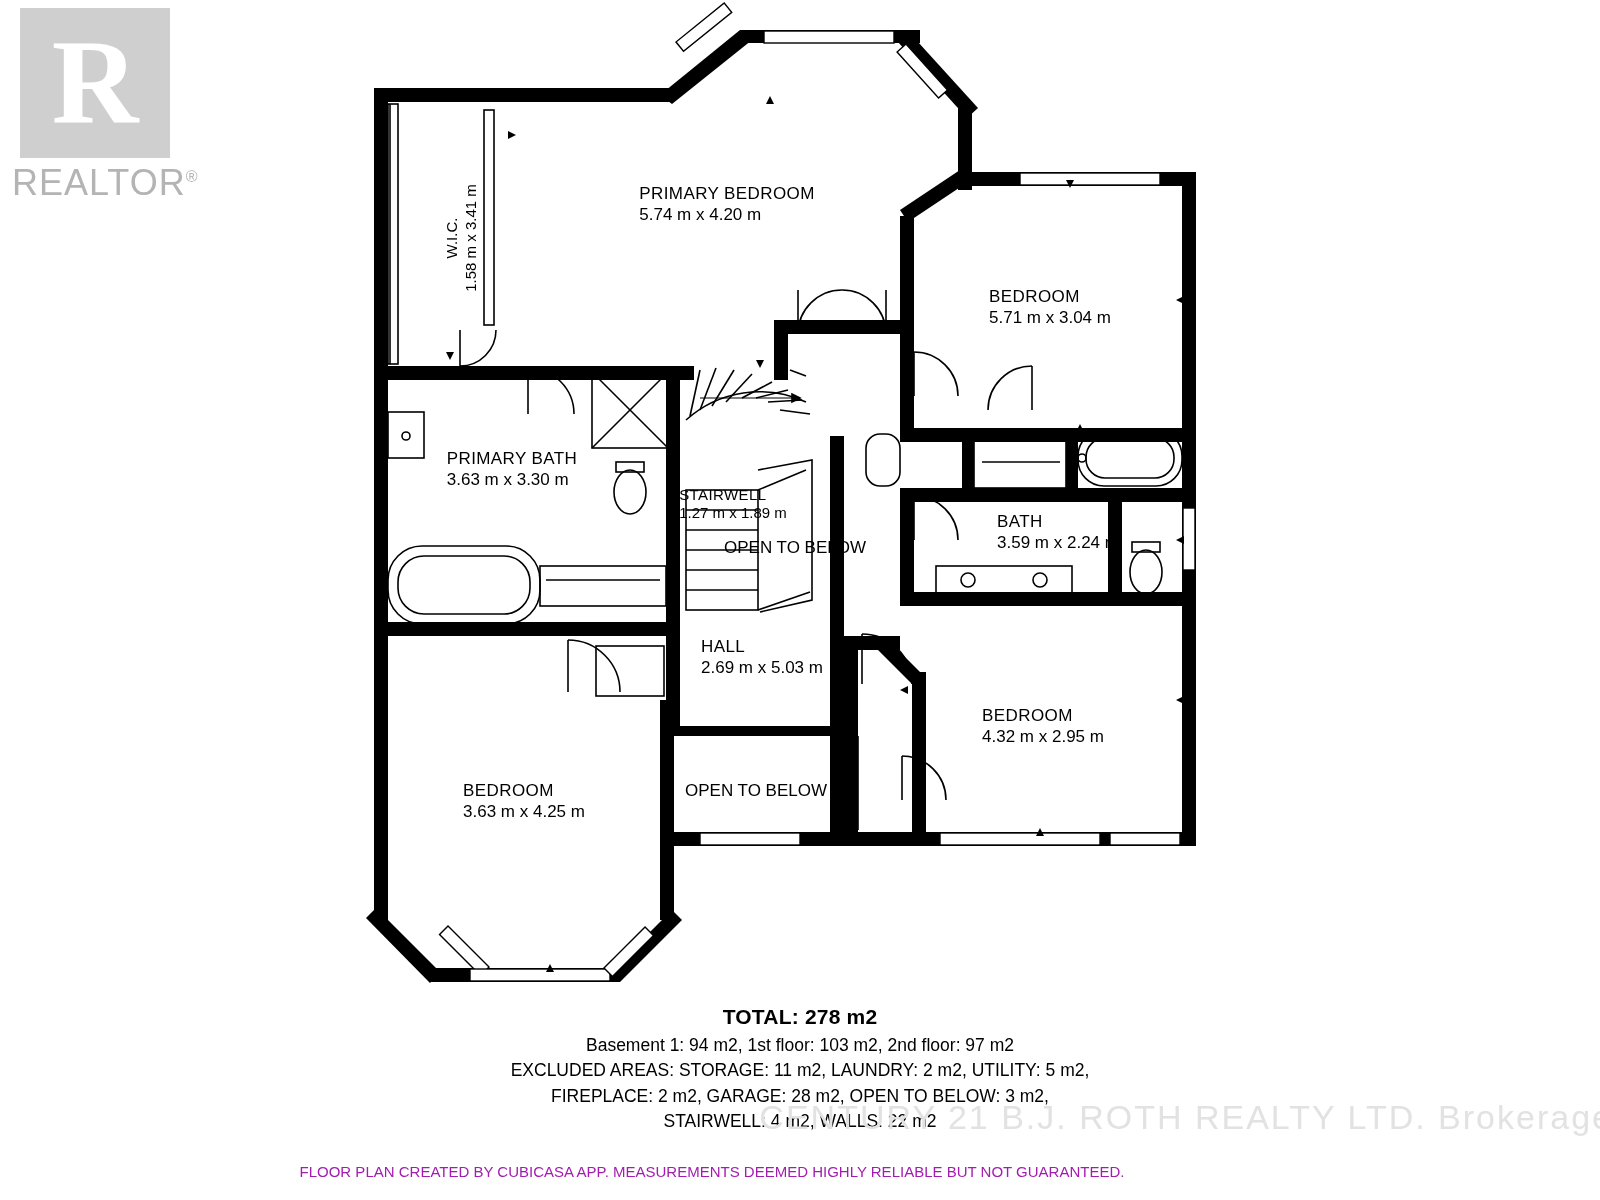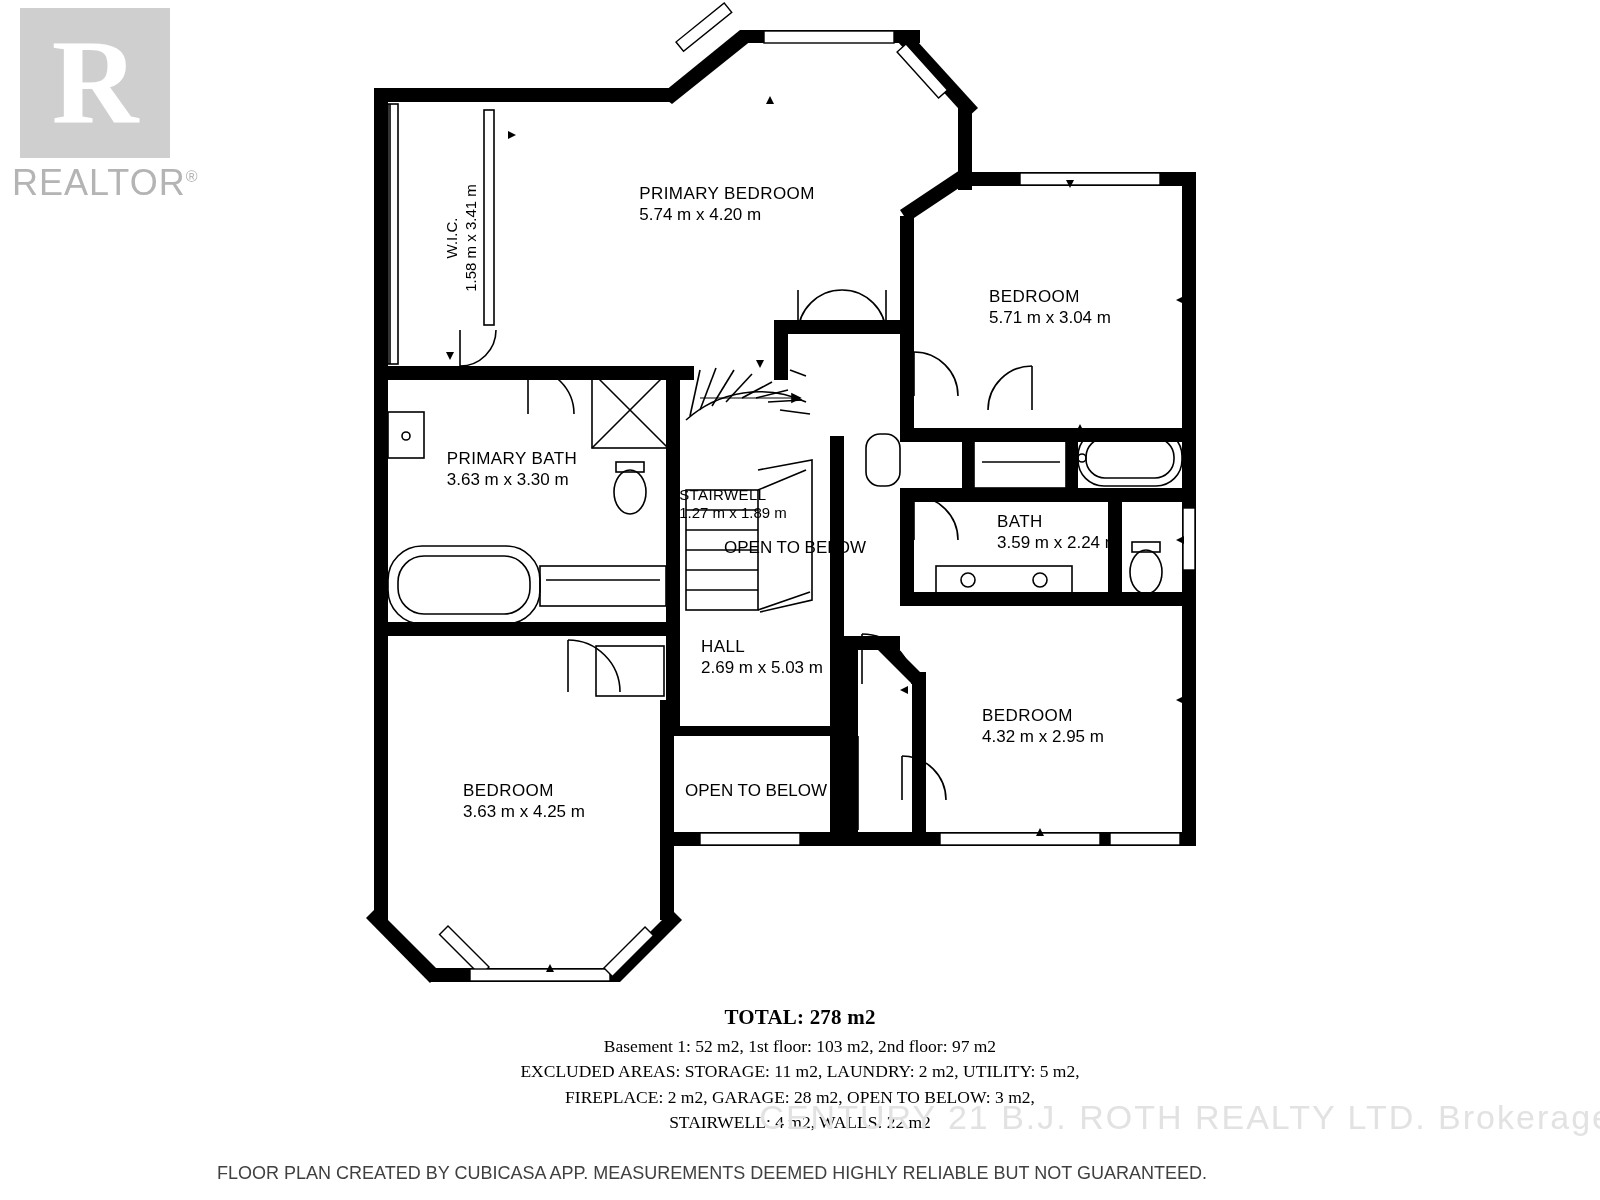--- a/index.html
+++ b/index.html
@@ -106,40 +106,40 @@
     white-space: nowrap;
   }
 
   
   #summary {
     position: absolute;
     left: 0;
     top: 1005px;
     width: 1600px;
     text-align: center;
-    font-family: Liberation Serif, serif;
+    font-family: Liberation Sans, sans-serif;
   }
   #summary .total {
     font-size: 21px;
     font-weight: bold;
     margin-bottom: 4px;
     letter-spacing: 0.2px;
   }
   #summary .line {
     font-size: 17.5px;
     line-height: 1.45;
   }
   #disclaimer {
     position: absolute;
     left: 0;
     top: 1163px;
     width: 1424px;
     text-align: center;
-    font-size: 18px;
-    color: #404040;
+    font-size: 15px;
+    color: #a21caf;
   }
   #brokerage-watermark {
     position: absolute;
     left: 0;
     top: 1098px;
     width: 1600px;
     text-align: right;
     font-size: 34px;
     letter-spacing: 2px;
     color: #e2e2e2;
@@ -387,20 +387,20 @@
 <div class="room-label" style="left:524px; top:802px;">
   <div class="name">BEDROOM</div>
   <div class="dims">3.63 m x 4.25 m</div>
 </div>
 
 <div class="otb-label" style="left:795px; top:548px;">OPEN TO BELOW</div>
 <div class="otb-label" style="left:756px; top:791px;">OPEN TO BELOW</div>
 
 <div id="summary">
   <div class="total">TOTAL: 278 m2</div>
-  <div class="line">Basement 1: 52 m2, 1st floor: 103 m2, 2nd floor: 97 m2</div>
+  <div class="line">Basement 1: 94 m2, 1st floor: 103 m2, 2nd floor: 97 m2</div>
   <div class="line">EXCLUDED AREAS: STORAGE: 11 m2, LAUNDRY: 2 m2, UTILITY: 5 m2,</div>
   <div class="line">FIREPLACE: 2 m2, GARAGE: 28 m2, OPEN TO BELOW: 3 m2,</div>
   <div class="line">STAIRWELL: 4 m2, WALLS: 22 m2</div>
 </div>
 
 <div id="brokerage-watermark">CENTURY 21 B.J. ROTH REALTY LTD. Brokerage</div>
 <div id="disclaimer">FLOOR PLAN CREATED BY CUBICASA APP. MEASUREMENTS DEEMED HIGHLY RELIABLE BUT NOT GUARANTEED.</div>
 
 </body></html>

